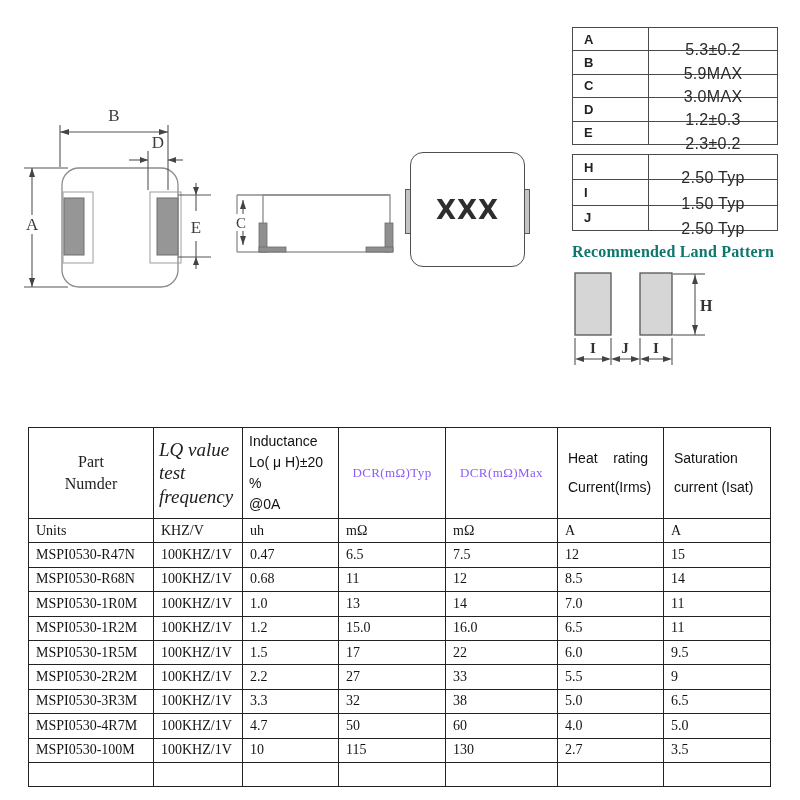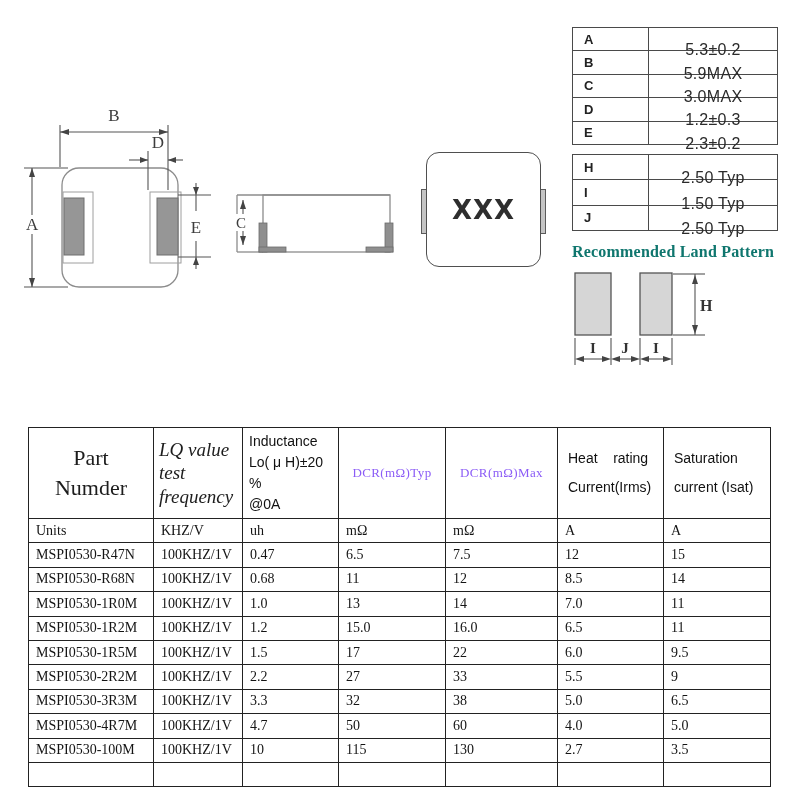--- a/index.html
+++ b/index.html
@@ -12,21 +12,21 @@
   svg .rcs{fill:none;stroke:#9e9e9e;stroke-width:1;}
   svg .pad{fill:#969696;stroke:#6e6e6e;stroke-width:1;}
   svg .term{fill:#8f8f8f;stroke:#6b6b6b;stroke-width:0.8;}
   svg .dim{stroke:#555;stroke-width:1.1;fill:none;}
   svg .ah{fill:#444;stroke:none;}
   svg .dlbl{font-family:"Liberation Serif",serif;font-size:17px;fill:#3d3d3d;}
   svg .plbl{font-family:"Liberation Serif",serif;font-size:15px;font-weight:bold;fill:#333;}
   svg .lpad{fill:#d6d6d6;stroke:#555;stroke-width:1.3;}
 
   
-  .front{position:absolute;left:426px;top:152px;width:115px;height:115px;}
+  .front{position:absolute;left:410px;top:152px;width:115px;height:115px;}
   .front .tab{position:absolute;width:9px;height:43px;top:37px;background:#c4c4c4;border:1.5px solid #5a5a5a;}
   .front .tab.l{left:-5px;} .front .tab.r{right:-5px;}
   .front .bodybox{position:absolute;left:0;top:0;right:0;bottom:0;border:1.6px solid #4f4f4f;
         border-radius:13px;background:#fff;display:flex;align-items:center;justify-content:center;}
   .front .mark{font-family:"DejaVu Sans",sans-serif;font-weight:700;font-size:26px;
         letter-spacing:1px;color:#2e2e2e;}
 
   
   .dimtable{position:absolute;left:572px;width:204px;border:1.6px solid #4a4a4a;background:#fff;}
   .dt-row{display:flex;border-top:1.6px solid #4a4a4a;}
@@ -42,21 +42,21 @@
         font-weight:600;font-size:16px;color:#0f766e;letter-spacing:.2px;}
 
   
   .spec{position:absolute;left:28px;top:427px;border-collapse:collapse;table-layout:fixed;
         background:#fff;color:#141414;}
   .spec td,.spec th{border:1.4px solid #222;font-weight:normal;vertical-align:middle;
         overflow:hidden;background:#fff;}
   .spec th{height:88px;}
   .spec td{height:23.4px;font-family:"Liberation Serif",serif;font-size:14px;
         padding:0 2px 0 7px;text-align:left;}
-  .h-part{font-family:"Liberation Serif",serif;font-size:22px;text-align:center;
+  .h-part{font-family:"Liberation Serif",serif;font-size:16px;text-align:center;
         line-height:1.35;white-space:pre-line;color:#1d1d1d;}
   .h-freq{font-family:"Liberation Serif",serif;font-size:19px;text-align:left;
         padding-left:5px;line-height:1.22;white-space:pre-line;color:#1d1d1d;font-style:italic;}
   .h-ind{font-family:"Liberation Sans",sans-serif;font-size:14px;text-align:left;
         padding-left:6px;line-height:1.5;white-space:pre-line;color:#111;margin-left:22px;}
   .h-dcr{font-family:"Liberation Serif",serif;font-size:13px;text-align:center;
         letter-spacing:.4px;color:#8b5cf6;}
   .h-cur{font-family:"Liberation Sans",sans-serif;font-size:14px;text-align:left;
         padding:0 10px;line-height:2.1;white-space:pre-wrap;color:#111;}
 </style>

